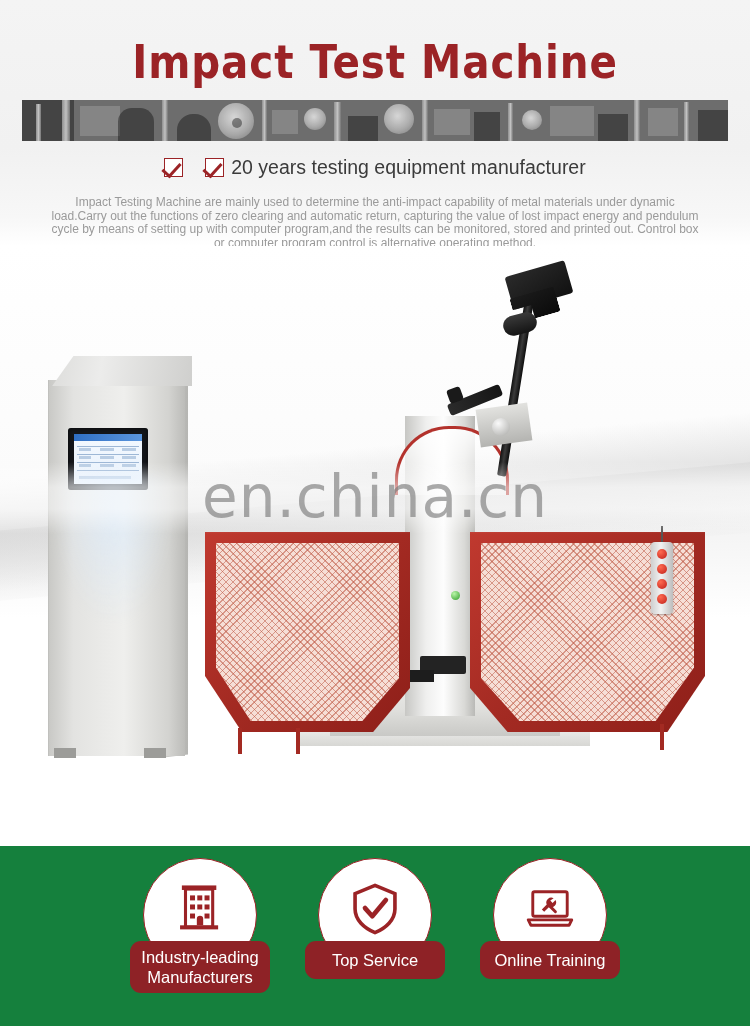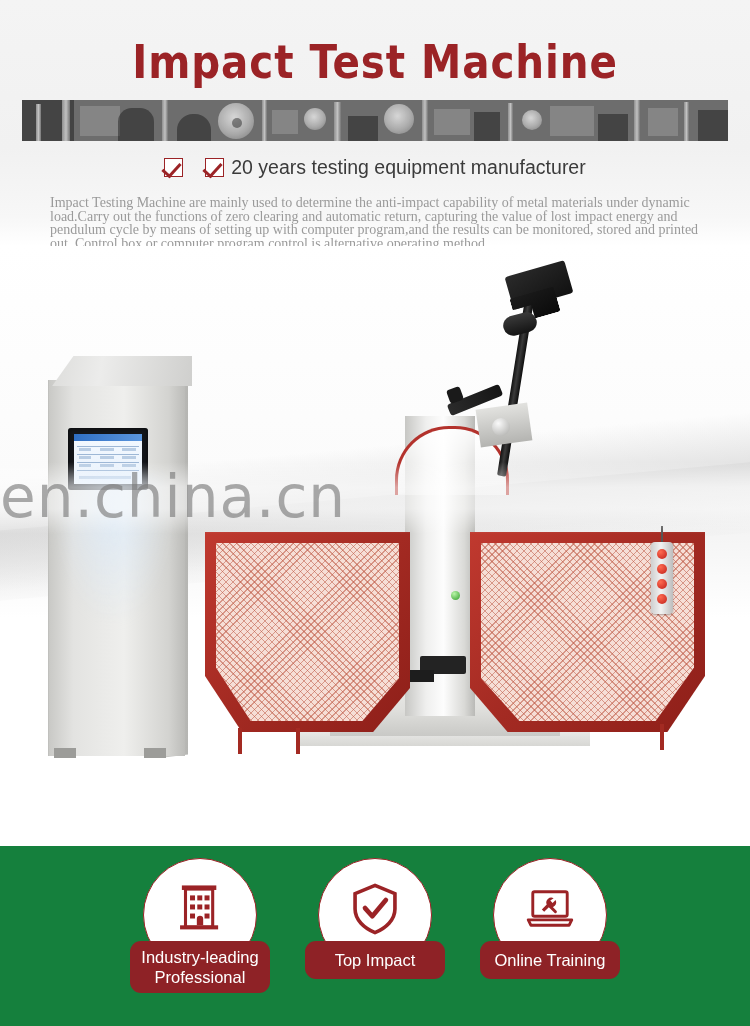--- a/index.html
+++ b/index.html
@@ -52,21 +52,21 @@
   .chk:after{
     content:"";position:absolute;left:1px;top:0px;width:8px;height:15px;
     border-right:3.2px solid #9b2326;border-bottom:3.2px solid #9b2326;
     transform:rotate(42deg);
   }
   .feat-label{font-size:19.5px;color:#3b3b3b;white-space:nowrap;}
 
   
   .desc{
     position:absolute;left:50px;top:196px;width:650px;
-    font-size:14px;line-height:13.6px;color:#9a9a9a;font-family:Liberation Serif, serif;
+    font-size:12px;line-height:13.6px;color:#9a9a9a;text-align:center;
   }
 
   
   .photo{
     position:absolute;left:0;top:246px;width:750px;height:600px;
     overflow:hidden;background:#ffffff;
   }
   .bg-soft{
     position:absolute;left:0;top:0;width:750px;height:600px;
     background:
@@ -227,21 +227,21 @@
   .pendant-cord{
     position:absolute;left:661px;top:280px;width:2px;height:18px;background:#555;
   }
   .pbtn{
     position:absolute;left:6px;width:10px;height:10px;border-radius:50%;
     background:radial-gradient(circle at 35% 30%,#ff6a50,#c0201a);
   }
 
   
   .watermark{
-    position:absolute;left:0;top:222px;width:750px;
+    position:absolute;left:0;top:222px;width:750px;text-align:center;
     font-size:58px;line-height:58px;color:rgba(118,118,118,.62);
     letter-spacing:1px;font-family:"DejaVu Sans", sans-serif;
     pointer-events:none;
   }
   .wm-band{
     position:absolute;left:0;top:216px;width:750px;height:72px;
     background:linear-gradient(180deg,rgba(255,255,255,0),rgba(255,255,255,.55) 35%,rgba(255,255,255,.55) 65%,rgba(255,255,255,0));
   }
 
   
@@ -406,30 +406,30 @@
         <rect x="21" y="17" width="5.5" height="5.5" fill="#9b2326"></rect>
         <rect x="29" y="17" width="5.5" height="5.5" fill="#9b2326"></rect>
         <rect x="37" y="17" width="5.5" height="5.5" fill="#9b2326"></rect>
         <rect x="21" y="27" width="5.5" height="5.5" fill="#9b2326"></rect>
         <rect x="29" y="27" width="5.5" height="5.5" fill="#9b2326"></rect>
         <rect x="37" y="27" width="5.5" height="5.5" fill="#9b2326"></rect>
         <rect x="21" y="37" width="5.5" height="5.5" fill="#9b2326"></rect>
         <rect x="37" y="37" width="5.5" height="5.5" fill="#9b2326"></rect>
         <path d="M28.5 50 v-7 a3.5 3.5 0 0 1 7 0 v7 z" fill="#9b2326"></path>
       </svg>
-      <div class="badge-pill two">Industry-leading Professional</div>
+      <div class="badge-pill two">Industry-leading Manufacturers</div>
     </div>
 
     <div class="badge">
       <div class="badge-circle"></div>
       <svg class="badge-icon" viewBox="0 0 64 64">
         <path d="M32 6 L54 15 V32 C54 44 44 53 32 58 C20 53 10 44 10 32 V15 Z" fill="none" stroke="#9b2326" stroke-width="4"></path>
         <path d="M21 31 L29 40 L44 22" fill="none" stroke="#9b2326" stroke-width="5.2" stroke-linecap="round" stroke-linejoin="round"></path>
       </svg>
-      <div class="badge-pill">Top Impact</div>
+      <div class="badge-pill">Top Service</div>
     </div>
 
     <div class="badge">
       <div class="badge-circle"></div>
       <svg class="badge-icon" viewBox="0 0 64 64">
         <rect x="13" y="13" width="38" height="27" rx="2" fill="none" stroke="#9b2326" stroke-width="3.2"></rect>
         <path d="M8 44 H56 L53 50 H11 Z" fill="none" stroke="#9b2326" stroke-width="3.2" stroke-linejoin="round"></path>
         <path d="M36 20 a5.5 5.5 0 0 0 -7.6 7.1 L23 32.5 l2.6 2.6 5.4 -5.4 a5.5 5.5 0 0 0 7.1 -7.6 l-3.2 3.2 -2.6 -2.6 z" fill="#9b2326"></path>
         <path d="M31 28 L38 35" stroke="#9b2326" stroke-width="3.2" stroke-linecap="round"></path>
       </svg>

